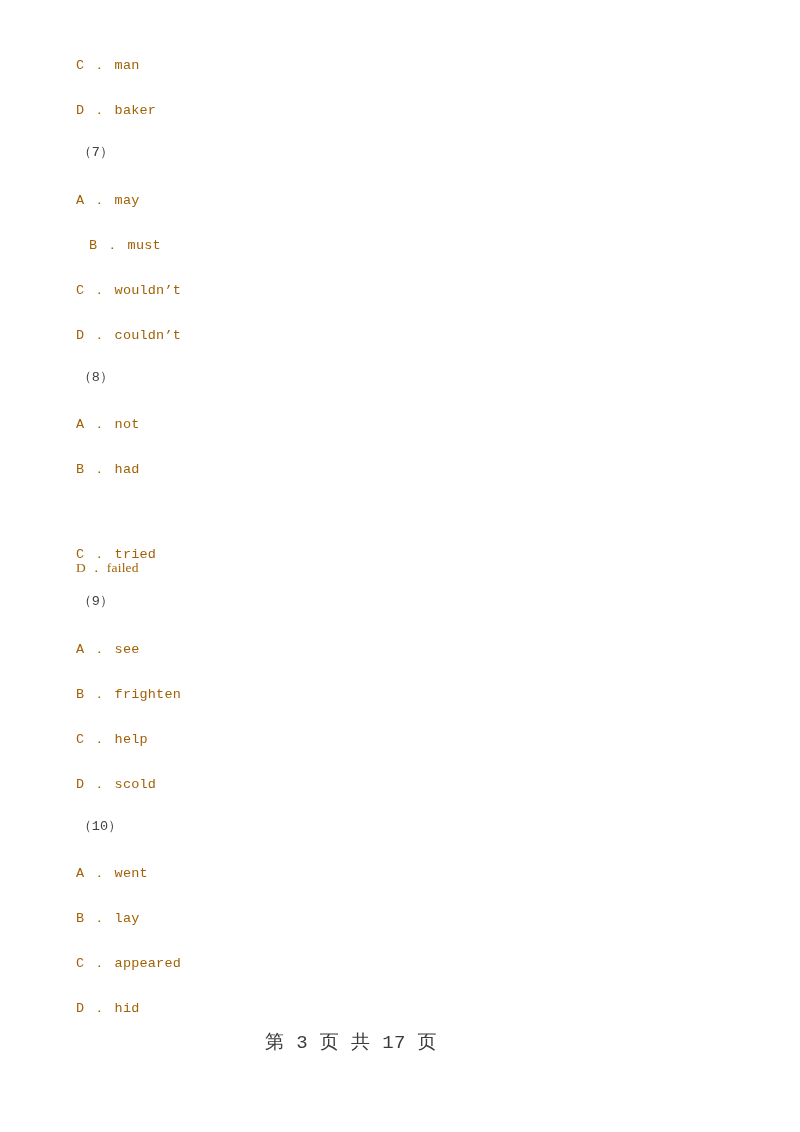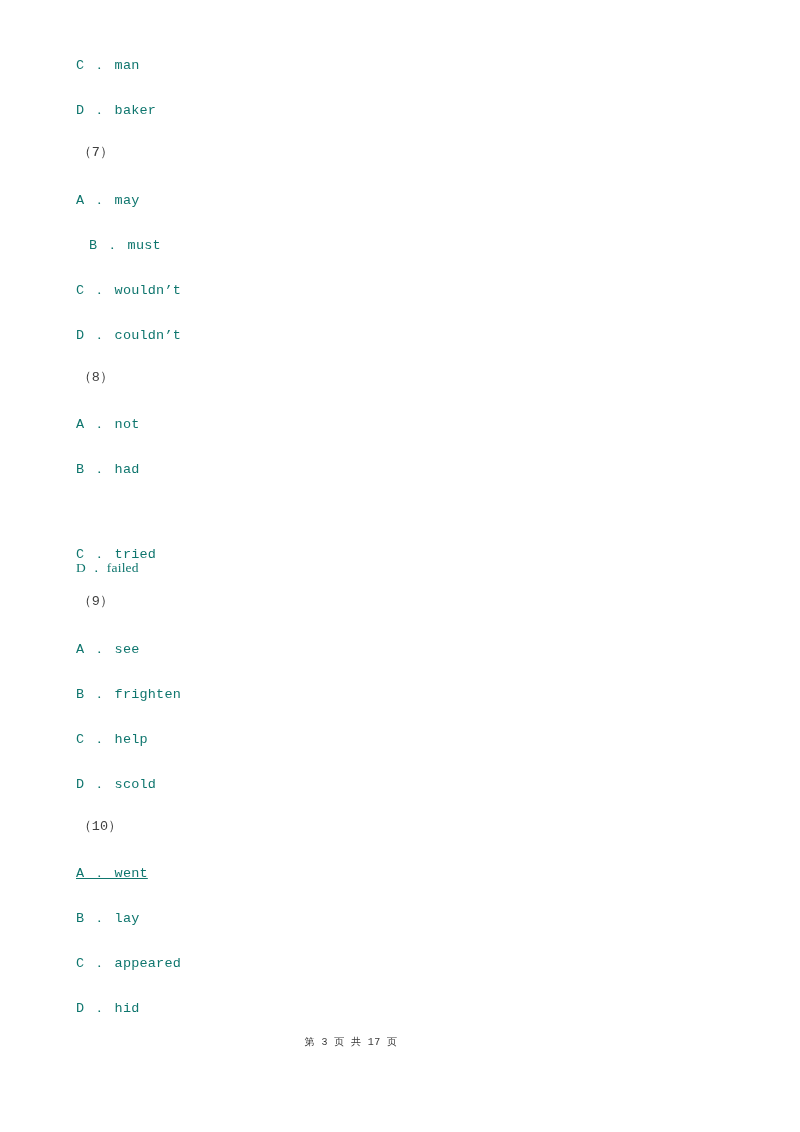--- a/index.html
+++ b/index.html
@@ -27,21 +27,21 @@
     width: 660px;
   }
 
   
   .line {
     position: absolute;
     left: 0;
     white-space: pre;
     font-size: 13.5px;
     line-height: 16px;
-    color: #0f766e;
+    color: #a16207;
     letter-spacing: 0.2px;
   }
 
   
   .line.option {
     left: 0;
   }
 
   
   .line.qnum {
@@ -49,21 +49,21 @@
     color: #3f3f3f;
   }
 
   
   .footer {
     position: absolute;
     top: 1034px;
     left: 0;
     width: 702px;
     text-align: center;
-    font-size: 10px;
+    font-size: 19px;
     line-height: 18px;
     color: #3a3a3a;
     white-space: pre;
     font-family: "Liberation Mono", "DejaVu Sans Mono", monospace;
     letter-spacing: 0.4px;
   }
 </style>
 </head>
 <body>
 
@@ -82,21 +82,21 @@
       <div class="line option" style="top: 417px; text-align: center;">A ． not</div>
       <div class="line option" style="top: 462px;">B ． had</div>
       <div class="line option" style="top: 507px; margin-top: 40px;">C ． tried</div>
       <div class="line option" style="top: 560px; font-family: Liberation Serif, serif;">D ． failed</div>
       <div class="line qnum" style="top: 594px;">（9）</div>
       <div class="line option" style="top: 642px;">A ． see</div>
       <div class="line option" style="top: 687px;">B ． frighten</div>
       <div class="line option" style="top: 732px;">C ． help</div>
       <div class="line option" style="top: 777px;">D ． scold</div>
       <div class="line qnum" style="top: 819px;">（10）</div>
-      <div class="line option" style="top: 866px; text-decoration: underline;">A ． went</div>
+      <div class="line option" style="top: 866px;">A ． went</div>
       <div class="line option" style="top: 911px;">B ． lay</div>
       <div class="line option" style="top: 956px; text-align: center;">C ． appeared</div>
       <div class="line option" style="top: 1001px;">D ． hid</div>
     </div>
 
   <div class="footer">第 3 页 共 17 页</div>
 
 </div>
 
 </body></html>

